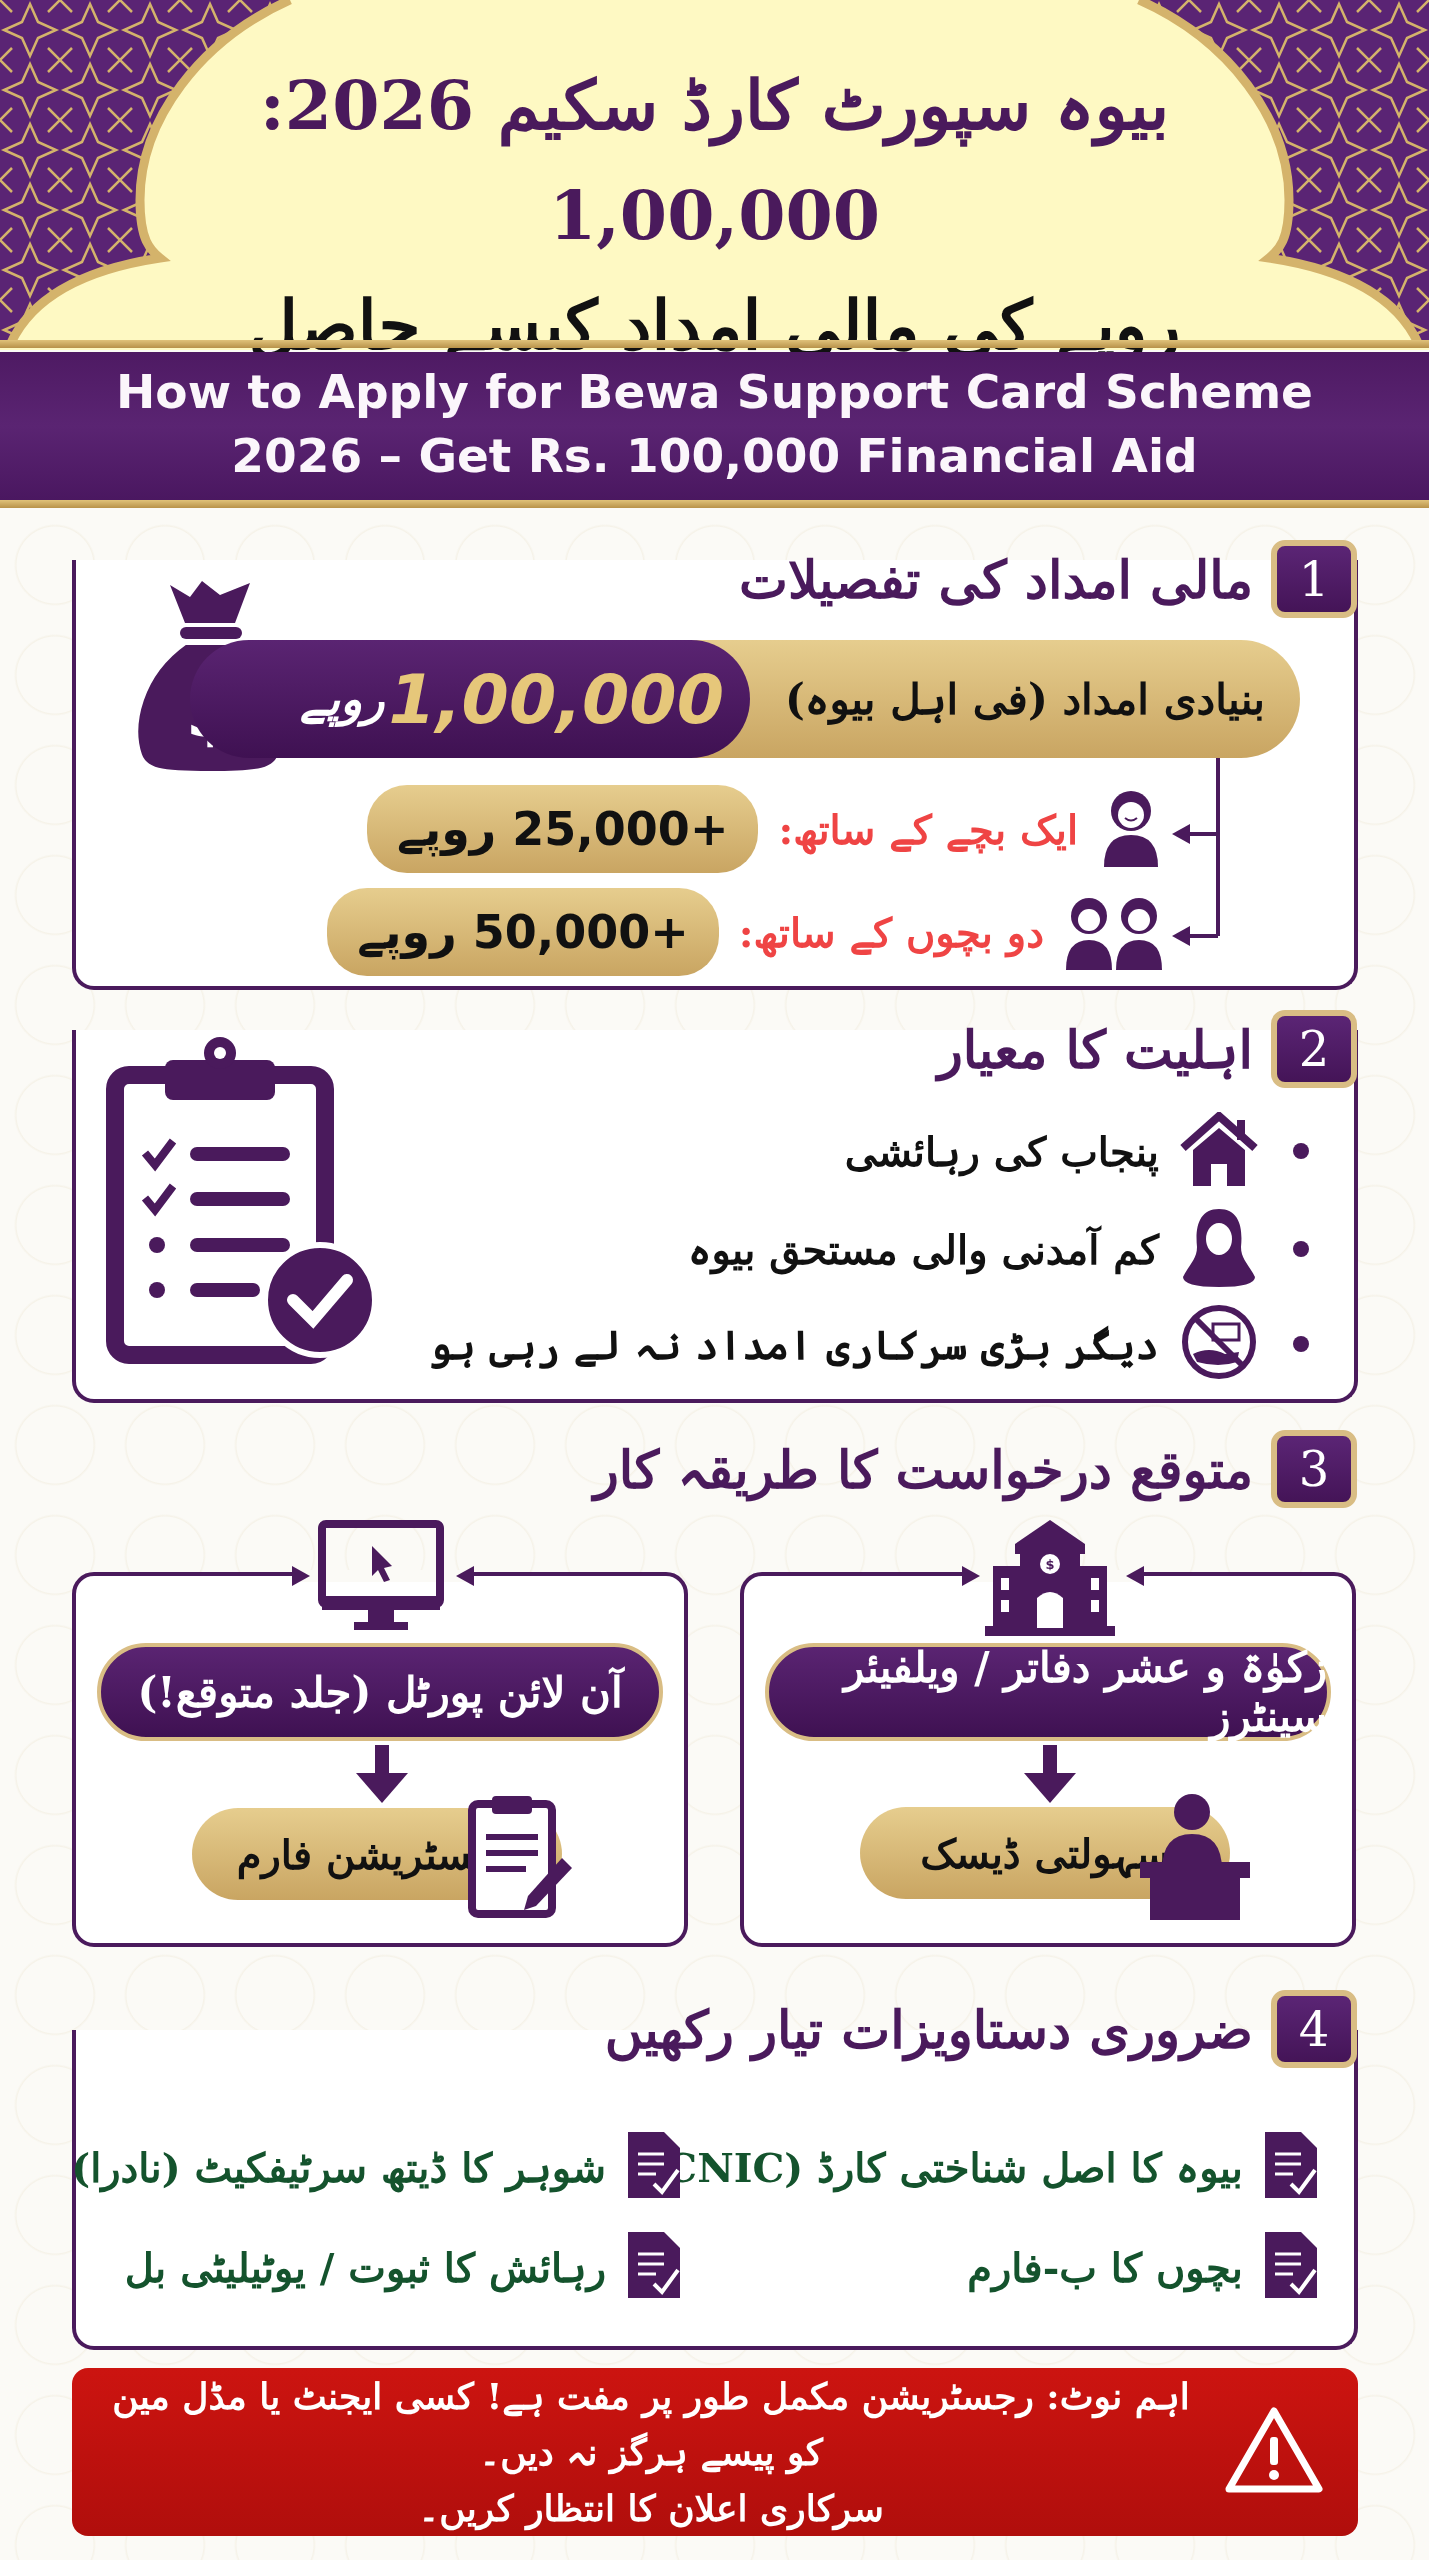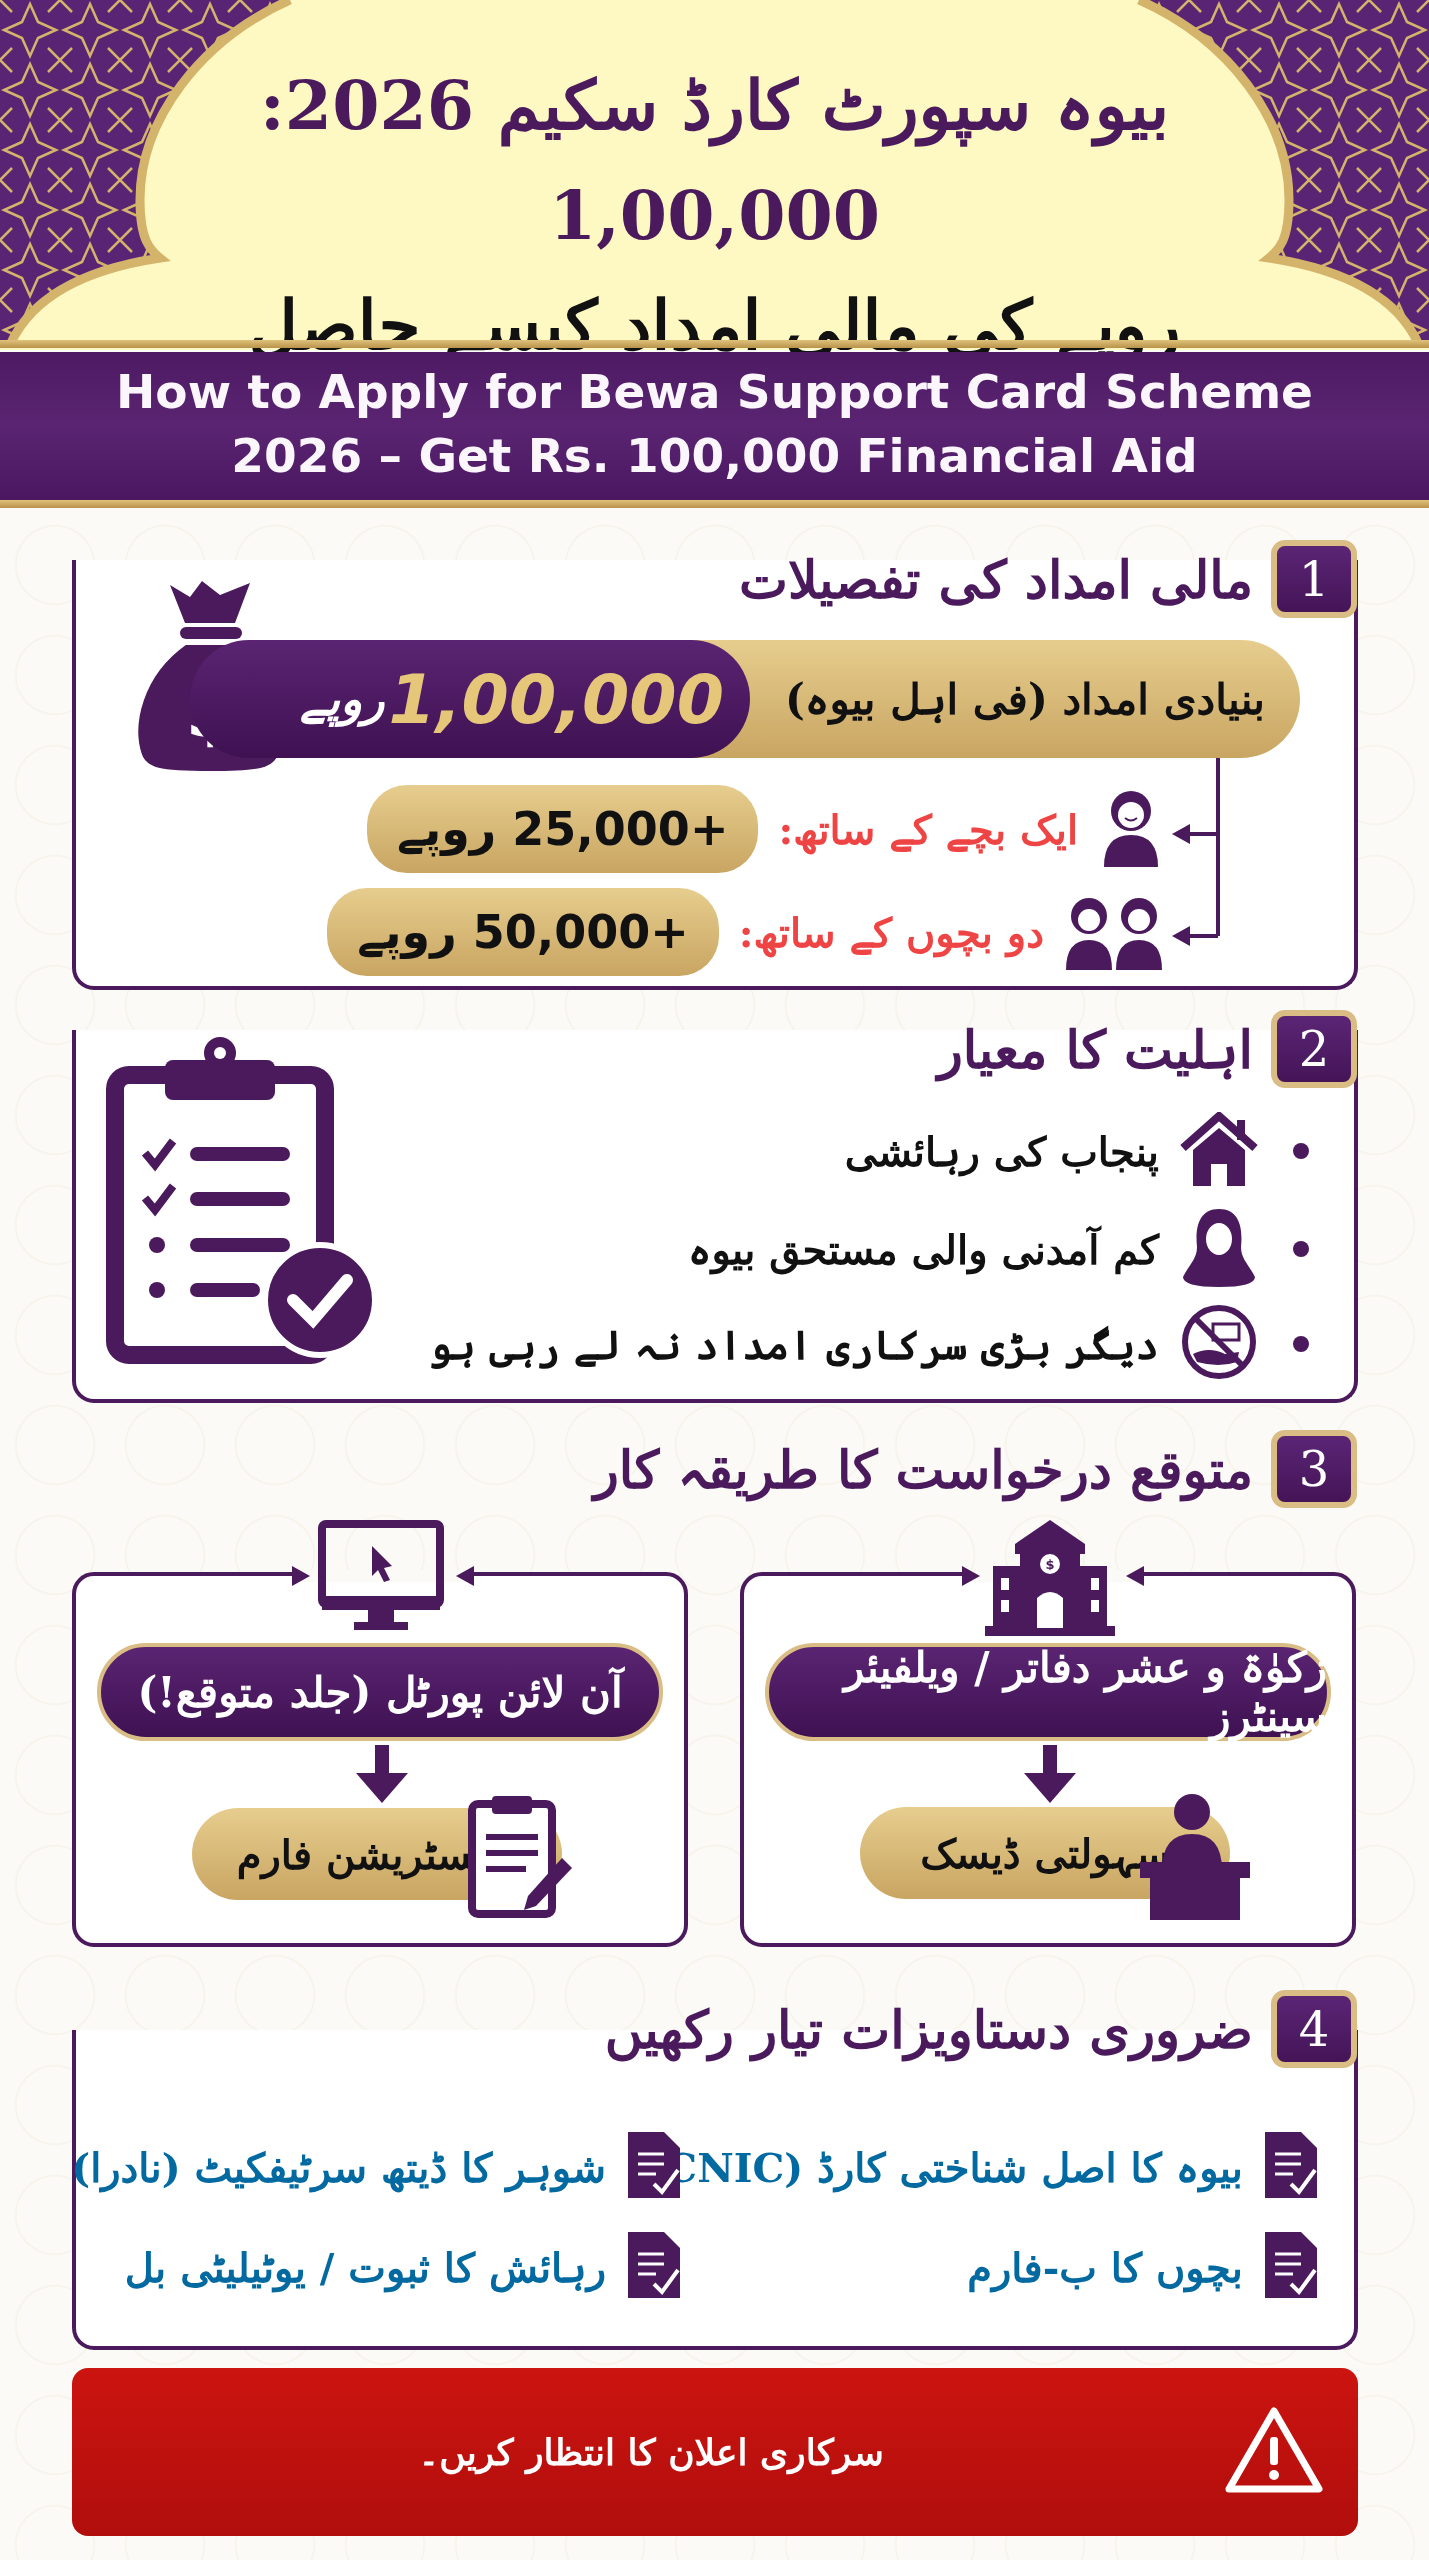--- a/index.html
+++ b/index.html
@@ -89,21 +89,21 @@
   }
   .down-arrow { position: absolute; width: 60px; height: 60px; }
   .pill-gold2 {
     position: absolute; height: 92px; border-radius: 46px;
     background: linear-gradient(#e6cd8e,#c9a562);
     color: #111; font-weight: bold; font-size: 40px; font-family: "DejaVu Serif", serif;
     display: flex; align-items: center; justify-content: center; direction: rtl;
   }
   
   .doc { position: absolute; display: flex; align-items: center; gap: 18px; direction: rtl; }
-  .doc .txt { font-weight: bold; font-size: 40px; font-family: "DejaVu Serif", serif; color: #0369a1; }
+  .doc .txt { font-weight: bold; font-size: 40px; font-family: "DejaVu Serif", serif; color: #14532d; }
   
   .note {
     position: absolute; left: 72px; top: 2368px; width: 1286px; height: 168px;
     background: linear-gradient(#cc1410,#b00e0c); border-radius: 16px;
     display: flex; align-items: center; direction: rtl; padding: 0 34px; gap: 28px;
   }
   .note .txt { color: #fff; font-weight: bold; font-size: 36px; line-height: 56px; text-align: center; font-family: "DejaVu Serif", serif; flex: 1; }
 </style>
 </head>
 <body>
@@ -366,15 +366,16 @@
 
 <div class="note">
   <span>
     <svg width="100" height="90" viewBox="0 0 100 90">
         <path d="M50 6 L95 84 H5 Z" fill="none" stroke="#fff" stroke-width="7" stroke-linejoin="round"></path>
         <rect x="46" y="32" width="8" height="28" rx="3" fill="#fff"></rect>
         <circle cx="50" cy="70" r="5" fill="#fff"></circle>
       </svg>
   </span>
   <div class="txt">
+    <div>اہم نوٹ: رجسٹریشن مکمل طور پر مفت ہے! کسی ایجنٹ یا مڈل مین کو پیسے ہرگز نہ دیں۔</div>
     <div>سرکاری اعلان کا انتظار کریں۔</div>
   </div>
 </div>
 
 </body></html>

